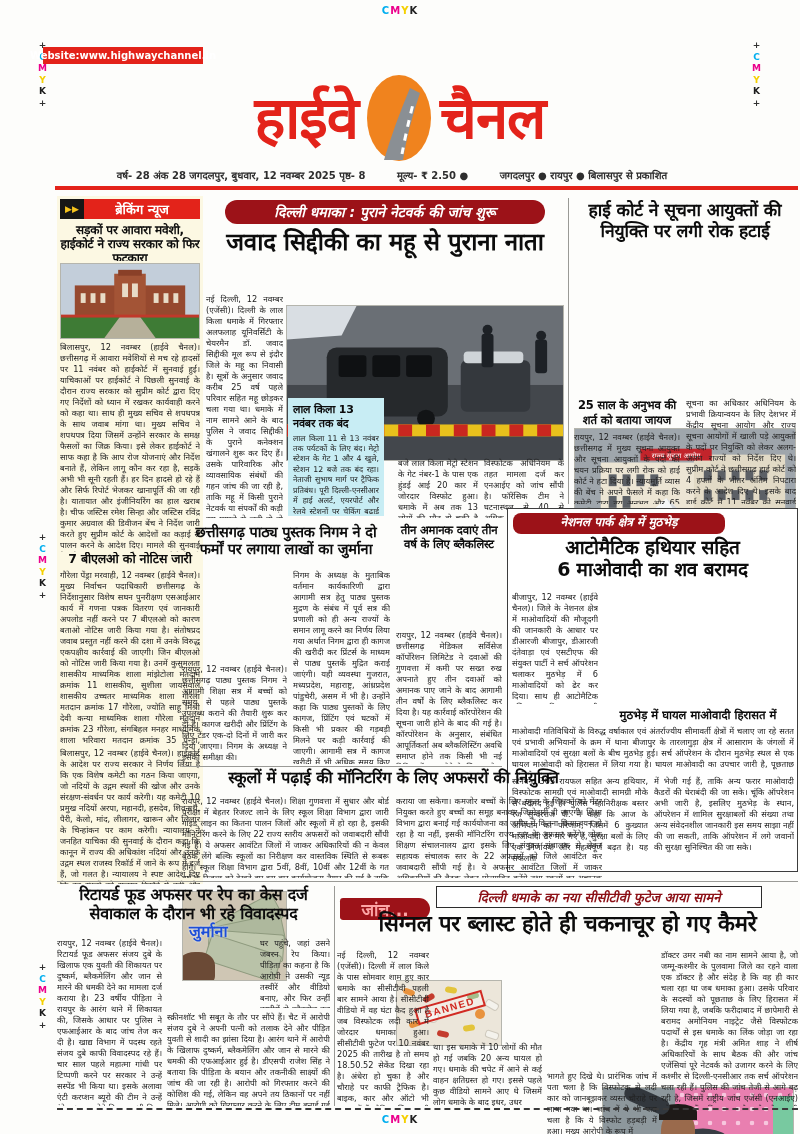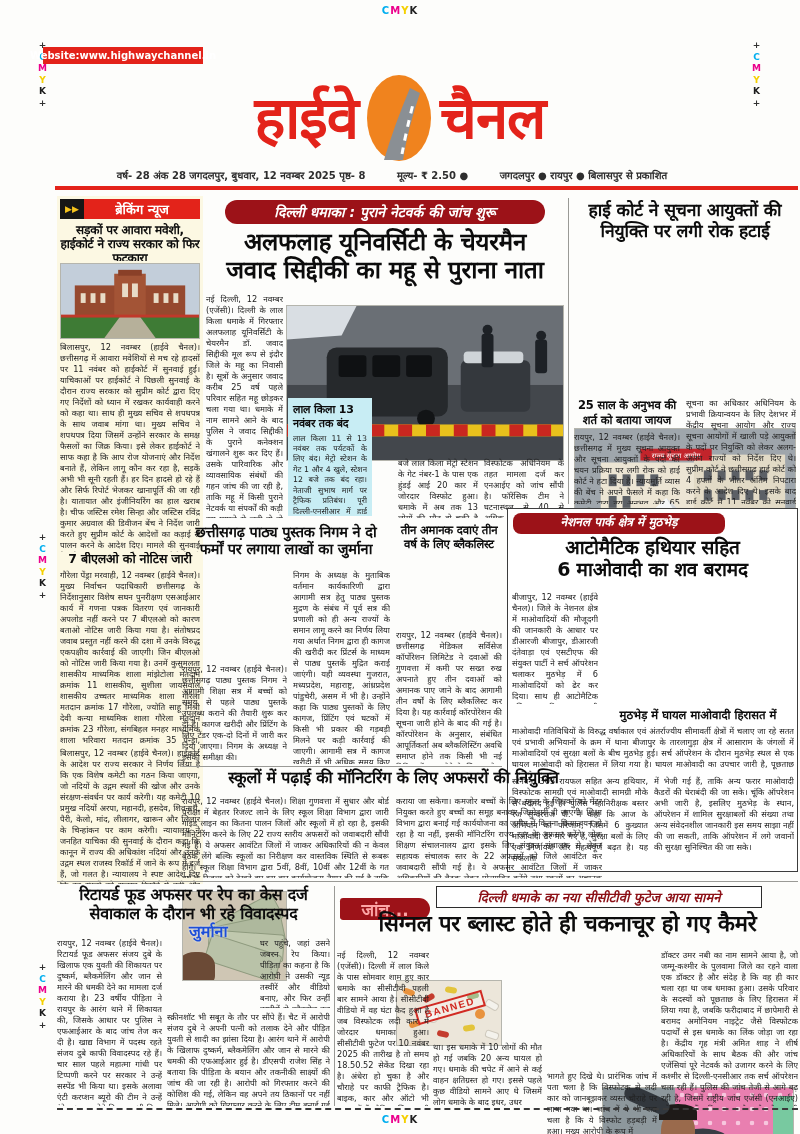--- a/index.html
+++ b/index.html
@@ -143,21 +143,20 @@
       </svg>
     </div>
     <div class="bt" style="margin-top:3px;height:210px">बिलासपुर, 12 नवम्बर (हाईवे चैनल)। छत्तीसगढ़ में आवारा मवेशियों से मच रहे हादसों पर 11 नवंबर को हाईकोर्ट में सुनवाई हुई। याचिकाओं पर हाईकोर्ट ने पिछली सुनवाई के दौरान राज्य सरकार को सुप्रीम कोर्ट द्वारा दिए गए निर्देशों को ध्यान में रखकर कार्यवाही करने को कहा था। साथ ही मुख्य सचिव से शपथपत्र के साथ जवाब मांगा था। मुख्य सचिव ने शपथपत्र दिया जिसमें उन्होंने सरकार के समक्ष फैसलों का जिक्र किया। इसे लेकर हाईकोर्ट ने साफ कहा है कि आप रोज योजनाएं और निर्देश बनाते हैं, लेकिन लागू कौन कर रहा है, सड़कें अभी भी सूनी रहती हैं। हर दिन हादसे हो रहे हैं और सिर्फ रिपोर्ट भेजकर खानापूर्ति की जा रही है। यातायात और इंजीनियरिंग का हाल खराब है। चीफ जस्टिस रमेश सिन्हा और जस्टिस रविंद्र कुमार अग्रवाल की डिवीजन बेंच ने निर्देश जारी करते हुए सुप्रीम कोर्ट के आदेशों का कड़ाई से पालन करने के आदेश दिए। मामले की सुनवाई के दौरान बताया गया कि सुप्रीम कोर्ट में भी मामला लंबित है, जिसकी सुनवाई 13 जनवरी को होगी। इसके चलते हाईकोर्ट ने अब इस केस की अगली सुनवाई 19 जनवरी तक बढ़ा दी गई है।</div>
     <div class="hl" style="font-size:12.5px;height:16px;overflow:hidden">7 बीएलओ को नोटिस जारी</div>
     <div class="bt" style="margin-top:2px;height:176px">गौरेला पेंड्रा मरवाही, 12 नवम्बर (हाईवे चैनल)। मुख्य निर्वाचन पदाधिकारी छत्तीसगढ़ के निर्देशानुसार विशेष सघन पुनरीक्षण एसआईआर कार्य में गणना पत्रक वितरण एवं जानकारी अपलोड नहीं करने पर 7 बीएलओ को कारण बताओ नोटिस जारी किया गया है। संतोषप्रद जवाब प्रस्तुत नहीं करने की दशा में उनके विरुद्ध एकपक्षीय कार्रवाई की जाएगी। जिन बीएलओ को नोटिस जारी किया गया है। उनमें कुसुमलता शासकीय माध्यमिक शाला मांझेटोला मतदान क्रमांक 11 शासकीय, सुशीला जायसवाल शासकीय उच्चतर माध्यमिक शाला गौरेला मतदान क्रमांक 17 गौरेला, ज्योति साहू मिश्री देवी कन्या माध्यमिक शाला गौरेला मतदान क्रमांक 23 गौरेला, संगबिहल मनहर माध्यमिक शाला भरिवारा मतदान क्रमांक 35 पेन्ड्रा, कुशराम तालसीन माध्यमिक शाला उड़गवा मतदान क्रमांक 58 दूरगेला, दिनेश विश्वकर्मा मतदान क्रमांक 105 नेवसा और सरिता गुप्ता मतदान क्रमांक 106 नेवसा शामिल हैं।</div>
     <div class="bt" style="margin-top:2px;height:170px">बिलासपुर, 12 नवम्बर (हाईवे चैनल)। हाईकोर्ट के आदेश पर राज्य सरकार ने निर्णय लिया है कि एक विशेष कमेटी का गठन किया जाएगा, जो नदियों के उद्गम स्थलों की खोज और उनके संरक्षण-संवर्धन पर कार्य करेगी। यह कमेटी 10 प्रमुख नदियों अरपा, महानदी, हसदेव, शिवनाथ, पैरी, केलो, मांद, लीलागर, खारून और लिलार के चिन्हांकन पर काम करेगी। न्यायालय ने जनहित याचिका की सुनवाई के दौरान कहा कि कानून में राज्य की अधिकांश नदियां और उनके उद्गम स्थल राजस्व रिकॉर्ड में जाने के रूप में दर्ज हैं, जो गलत है। न्यायालय ने स्पष्ट आदेश दिए कि इन स्थलों को राजस्व रिकॉर्ड में नदी और उनके उद्गम स्थल के रूप में दर्ज किया जाए।</div>
   </div>
 
   <div class="abs kicker" style="left:225px;top:200px;width:320px;height:24px;line-height:24px;font-size:14px;border-radius:13px">दिल्ली धमाका : पुराने नेटवर्क की जांच शुरू</div>
   <div class="abs hl" style="left:205px;top:228px;width:360px;font-size:24px">
-    <div>अलफलाह यूनिवर्सिटी के चेयरमैन</div>
     <div>जवाद सिद्दीकी का महू से पुराना नाता</div>
   </div>
   <div class="abs bt" style="left:206px;top:294px;width:77px;height:224px">नई दिल्ली, 12 नवम्बर (एजेंसी)। दिल्ली के लाल किला धमाके में गिरफ्तार अलफलाह यूनिवर्सिटी के चेयरमैन डॉ. जवाद सिद्दीकी मूल रूप से इंदौर जिले के महू का निवासी है। सूत्रों के अनुसार जवाद करीब 25 वर्ष पहले परिवार सहित महू छोड़कर चला गया था। धमाके में नाम सामने आने के बाद पुलिस ने जवाद सिद्दीकी के पुराने कनेक्शन खंगालने शुरू कर दिए हैं। उसके पारिवारिक और व्यावसायिक संबंधों की गहन जांच की जा रही है, ताकि महू में किसी पुराने नेटवर्क या संपर्कों की कड़ी इस मामले से जुड़ी हो तो खंगाला जा सके। सूत्रों ने बताया कि जवाद के भाई पर भी महू में धोखाधड़ी का मामला दर्ज है। पुलिस अभी पुराने केस और रिकॉर्ड की जांच कर रही है। बता दें, 10 नवंबर को सोमवार शाम करीब 6.52</div>
   <div class="abs photo" style="left:286px;top:296px;width:278px;height:156px">
     <svg width="100%" height="100%" viewBox="0 0 278 156" preserveAspectRatio="none">
       <rect width="278" height="156" fill="#6a6f75"></rect>
       <rect y="80" width="278" height="76" fill="#43474c"></rect>
       <polygon points="0,0 70,0 55,30 0,34" fill="#d9dee3"></polygon>
       <rect x="40" y="42" width="122" height="70" rx="10" fill="#26292c"></rect>
       <g fill="#0f1113">
@@ -191,21 +190,21 @@
           </g>
         </g>
       <g>
           <polygon points="12,118 22,96 32,118" fill="#c9271f"></polygon>
           <polygon points="34,118 44,98 54,118" fill="#c9271f"></polygon>
           <rect x="14" y="108" width="16" height="3" fill="#f0f0f0"></rect>
           <rect x="36" y="109" width="16" height="3" fill="#f0f0f0"></rect>
         </g>
     </svg>
   </div>
-  <div class="abs inset" style="left:288px;top:398px;width:84px;height:118px;z-index:3">
+  <div class="abs inset" style="left:288px;top:398px;width:96px;height:118px;z-index:3">
     <div class="hl" style="font-size:11px;text-align:left;line-height:1.25">लाल किला 13 नवंबर तक बंद</div>
     <div class="bt" style="font-size:7.8px;margin-top:3px;height:80px">लाल किला 11 से 13 नवंबर तक पर्यटकों के लिए बंद। मेट्रो स्टेशन के गेट 1 और 4 खुले, स्टेशन 12 बजे तक बंद रहा। नेताजी सुभाष मार्ग पर ट्रैफिक प्रतिबंध। पूरी दिल्ली-एनसीआर में हाई अलर्ट, एयरपोर्ट और रेलवे स्टेशनों पर चेकिंग बढ़ाई गई।</div>
   </div>
   <div class="abs bt" style="left:398px;top:458px;width:80px;height:60px">बजे लाल किला मेट्रो स्टेशन के गेट नंबर-1 के पास एक हुंडई आई 20 कार में जोरदार विस्फोट हुआ। धमाके में अब तक 13 लोगों की मौत हो चुकी है जबकि 25 से ज्यादा घायल हैं। प्रारंभिक जांच में अमोनियम नाइट्रेट आधारित विस्फोटक का इस्तेमाल पाया गया है। दिल्ली पुलिस ने यूएपीए और</div>
   <div class="abs bt" style="left:484px;top:458px;width:80px;height:60px">विस्फोटक अधिनियम के तहत मामला दर्ज कर एनआईए को जांच सौंपी है। फॉरेंसिक टीम ने घटनास्थल से 40 से अधिक नमूने एकत्र किए, जिनमें दो कारतूस, अमोनियम नाइट्रेट और एक अधिक शक्तिशाली विस्फोटक के अवशेष शामिल हैं। दूसरा विस्फोटक चिह्नित शेड का लगता है।</div>
 
   <div class="abs vline" style="left:568px;top:198px;width:1px;height:306px"></div>
   <div class="abs hl" style="left:572px;top:200px;width:226px;font-size:17.5px">
     <div>हाई कोर्ट ने सूचना आयुक्तों की</div>
     <div>नियुक्ति पर लगी रोक हटाई</div>

